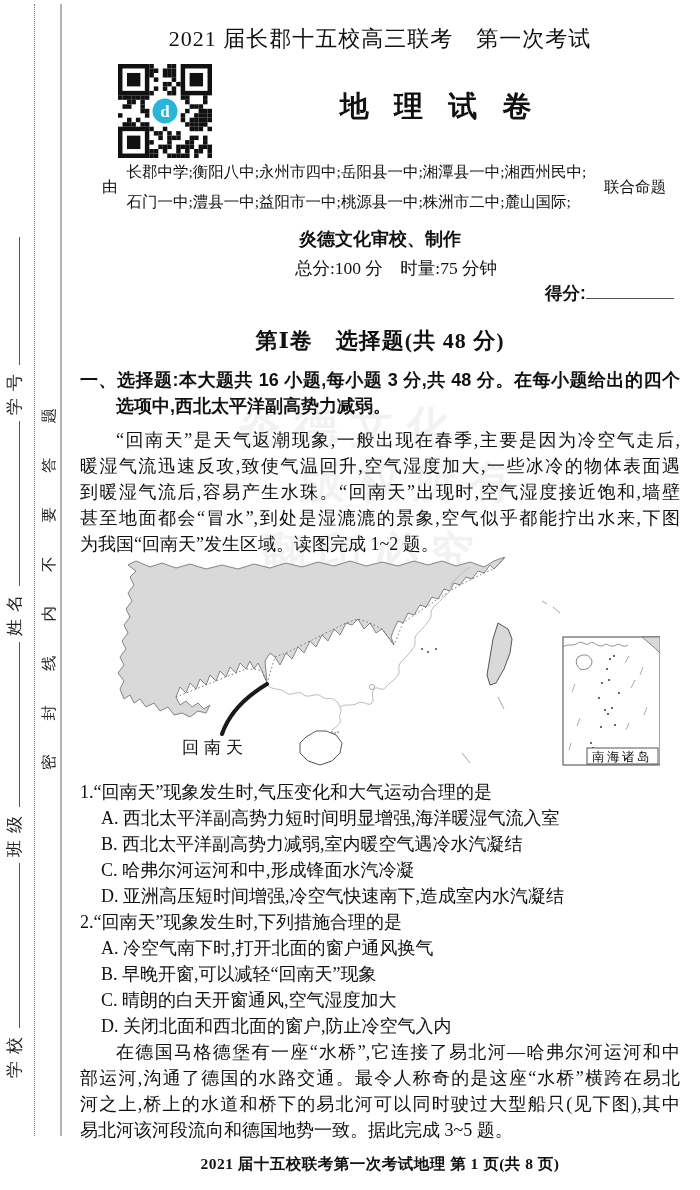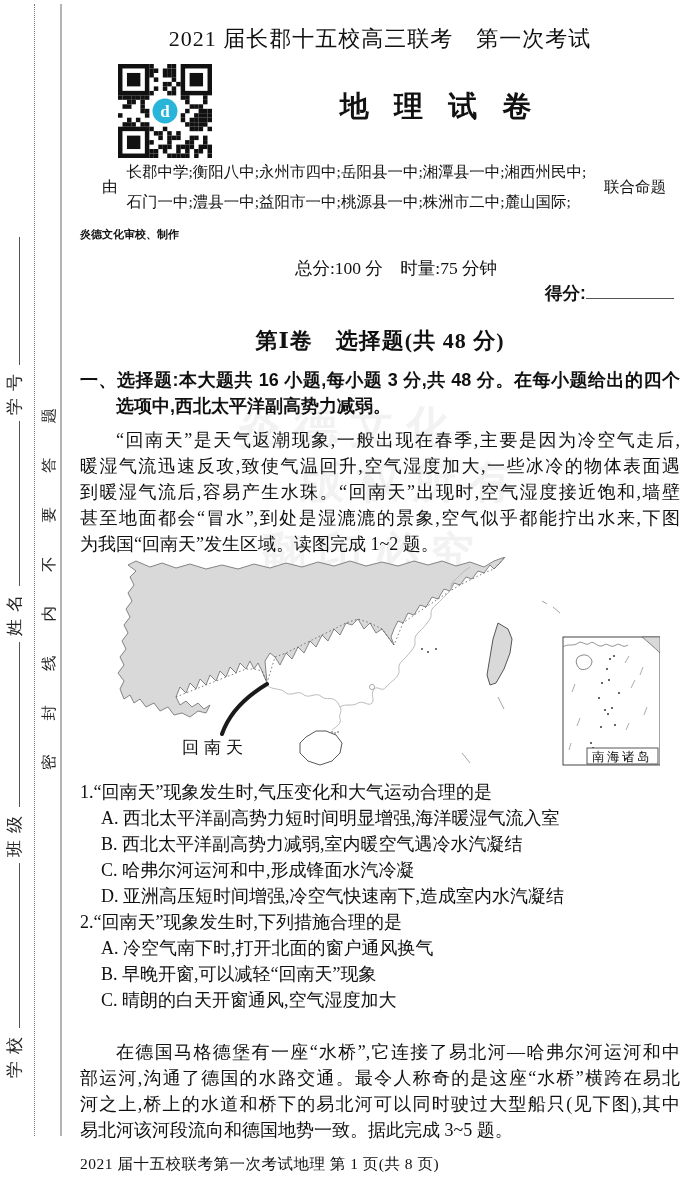--- a/index.html
+++ b/index.html
@@ -23,34 +23,34 @@
       color:rgba(70,70,70,0.07);font-family:"Liberation Sans",sans-serif;white-space:nowrap;}
   
   .title{left:80px;top:24px;width:600px;text-align:center;font-size:22px;font-weight:normal;letter-spacing:1px;}
   .qr{left:118px;top:64px;width:94px;height:94px;}
   .subject{left:200px;top:87px;width:480px;text-align:center;font-size:29px;font-weight:bold;letter-spacing:9px;}
   .byline{left:102px;top:157px;width:564px;display:flex;align-items:center;font-size:15.5px;}
   .byline .by{margin-right:9px;flex:none;}
   .byline .schools{flex:1;line-height:30px;}
   .byline .schools div{white-space:nowrap;}
   .byline .joint{margin-left:6px;flex:none;}
-  .produce{left:80px;top:227px;width:600px;text-align:left;font-size:11px;}
+  .produce{left:80px;top:227px;width:600px;text-align:center;font-size:18px;}
   .scoretime{left:96px;top:256px;width:600px;text-align:center;font-size:17.5px;}
   .score{left:545px;top:281px;font-size:17.5px;}
   .score .blank{display:inline-block;width:88px;border-bottom:1.5px solid #555;height:14px;}
   .sec-head{left:80px;top:326px;width:600px;text-align:center;font-size:22px;font-weight:bold;letter-spacing:1px;}
   
   .block{left:80px;width:600px;}
   .line{font-size:18px;line-height:26px;white-space:nowrap;}
   .j{text-align:justify;text-align-last:justify;white-space:normal;overflow:hidden;max-height:26px;}
   .instr .line{line-height:28px;font-size:18px;}
   .indent{text-indent:36px;}
   .hang{padding-left:36px;}
   .opt{padding-left:21px;}
-  .footer{left:80px;top:1154px;width:600px;text-align:left;font-size:15.5px;letter-spacing:.5px;}
+  .footer{left:80px;top:1154px;width:600px;text-align:center;font-size:15.5px;letter-spacing:.5px;font-weight:bold;}
   svg text{font-family:"Liberation Serif","DejaVu Serif",serif;}
 </style>
 </head>
 <body>
 
 <div class="page">
 
   <div class="seal-dotted"></div>
   <div class="seal-solid"></div>
 
@@ -318,20 +318,21 @@
     <div class="line opt">B. 西北太平洋副高势力减弱,室内暖空气遇冷水汽凝结</div>
     <div class="line opt">C. 哈弗尔河运河和中,形成锋面水汽冷凝</div>
     <div class="line opt">D. 亚洲高压短时间增强,冷空气快速南下,造成室内水汽凝结</div>
   </div>
 
   <div class="abs block" style="top:909px;">
     <div class="line"><span>2.</span><span>“回南天”现象发生时,下列措施合理的是</span></div>
     <div class="line opt">A. 冷空气南下时,打开北面的窗户通风换气</div>
     <div class="line opt">B. 早晚开窗,可以减轻“回南天”现象</div>
     <div class="line opt">C. 晴朗的白天开窗通风,空气湿度加大</div>
+    <div class="line opt">D. 关闭北面和西北面的窗户,防止冷空气入内</div>
   </div>
 
   <div class="abs block" style="top:1039px;">
     <div class="line j indent">在德国马格德堡有一座“水桥”,它连接了易北河—哈弗尔河运河和中</div>
     <div class="line j">部运河,沟通了德国的水路交通。最令人称奇的是这座“水桥”横跨在易北</div>
     <div class="line j">河之上,桥上的水道和桥下的易北河可以同时驶过大型船只(见下图),其中</div>
     <div class="line">易北河该河段流向和德国地势一致。据此完成 3~5 题。</div>
   </div>
 
   <div class="abs footer">2021 届十五校联考第一次考试地理 第 1 页(共 8 页)</div>

